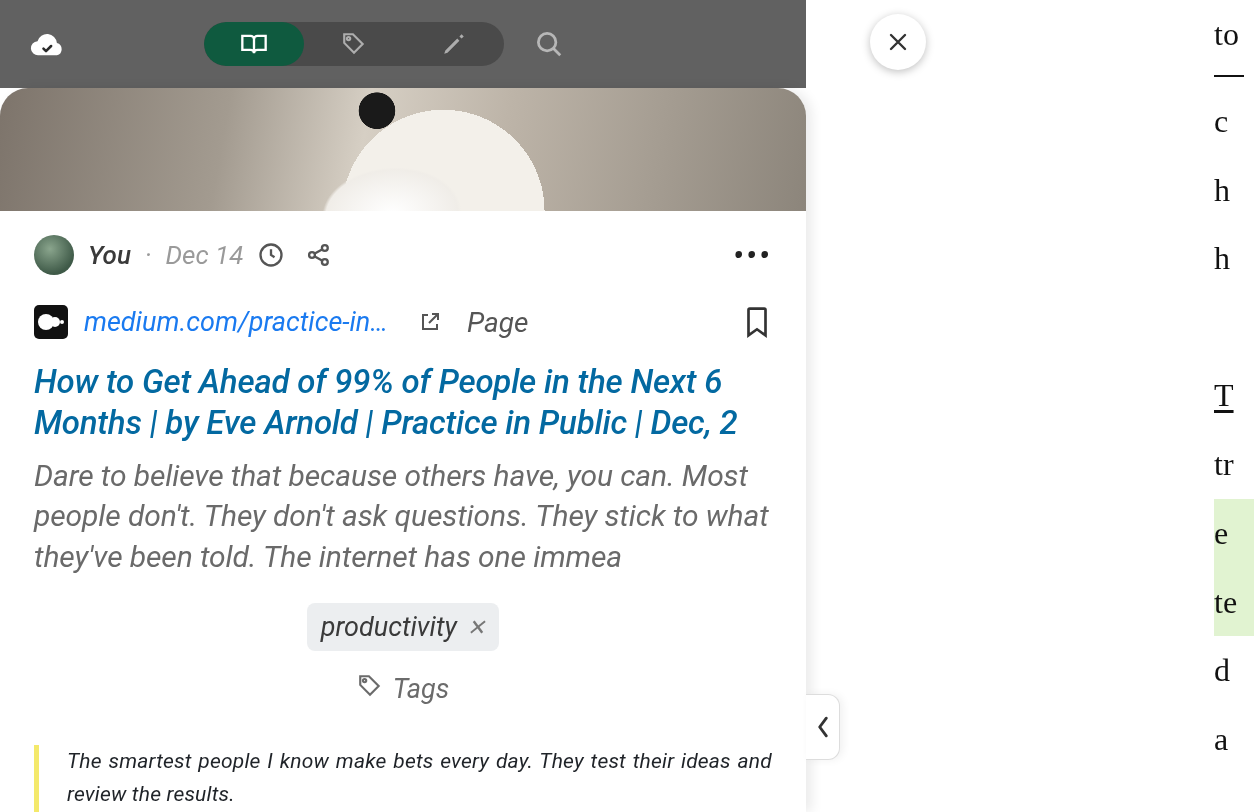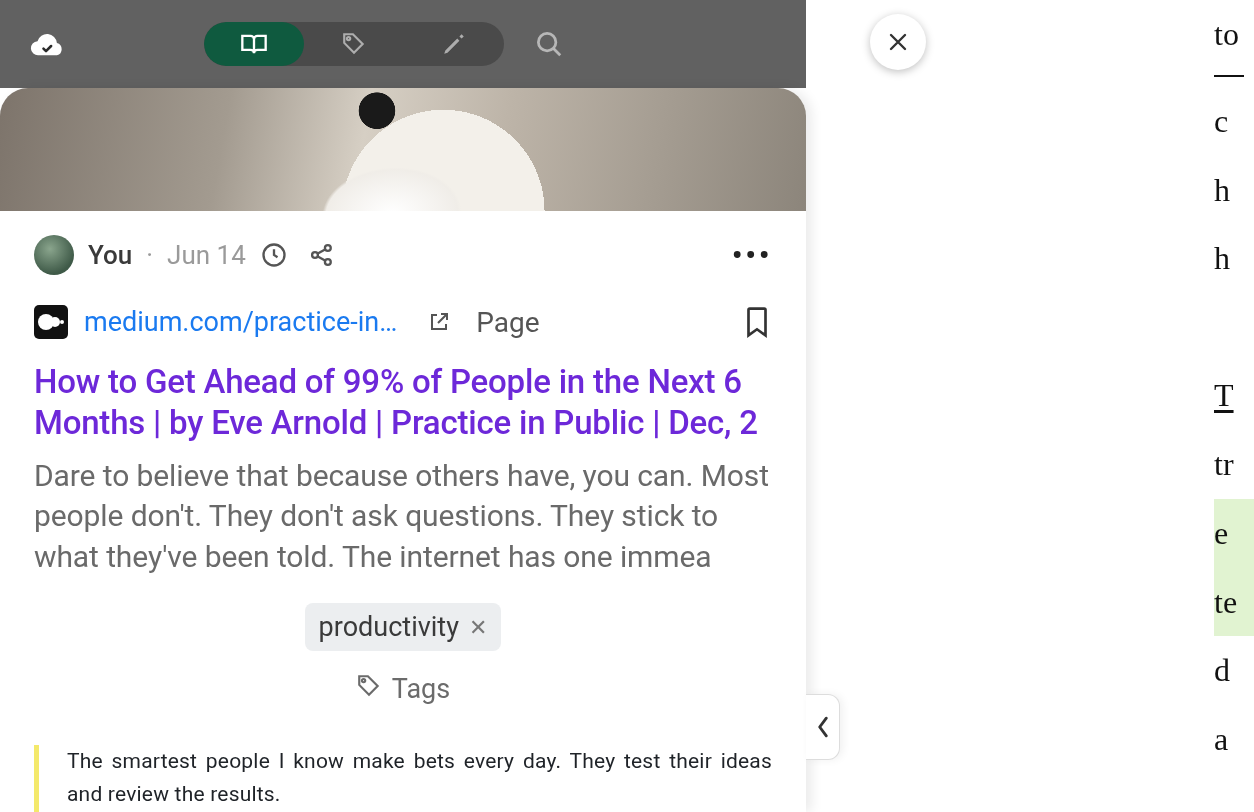--- a/index.html
+++ b/index.html
@@ -13,20 +13,21 @@
   }
 
   
   .left-panel {
     position: absolute;
     left: 0;
     top: 0;
     width: 946px;
     height: 812px;
     background: #ffffff;
+    font-style: italic;
   }
 
   
   .toolbar-strip {
     position: absolute;
     left: 0;
     top: 0;
     width: 806px;
     height: 88px;
     background: rgba(0,0,0,0.62);
@@ -161,21 +162,21 @@
     box-shadow: 9px 0 0 -3px #fff, 16px 0 0 -6px #fff;
     transform: translateX(-5px);
   }
   .source-link { color: #1a7af0; text-decoration:none; max-width: 330px; overflow:hidden; text-overflow:ellipsis; white-space:nowrap; }
   .page-badge { display:flex; align-items:center; gap:25px; color:#555; font-size:28px; margin-left:14px;}
   .bookmark { margin-left:auto; color:#333; }
 
   .title {
     font-size: 33px;
     font-weight: 500;
-    color: #6d28d9;
+    color: #0369a1;
     padding: 22px 34px 0 34px;
     line-height: 1.25;
     letter-spacing: -0.2px;
   }
   .excerpt {
     font-size: 30px;
     color: #6a6a6a;
     padding: 12px 34px 0 34px;
     line-height: 1.35;
     letter-spacing: -0.1px;
@@ -317,21 +318,21 @@
     </span>
   </div>
 
   <div class="card">
     <div class="hero"></div>
 
     <div class="meta-row">
       <div class="avatar"></div>
       <span class="meta-you">You</span>
       <span class="meta-dot">·</span>
-      <span class="meta-date">Jun 14</span>
+      <span class="meta-date">Dec 14</span>
       <span class="meta-icons">
         <span>
           <span>
             <svg width="28" height="28" viewBox="0 0 24 24" fill="none" stroke="currentColor" stroke-width="2">
                 <circle cx="12" cy="12" r="9"></circle>
                 <path d="M12 7v5l3 2"></path>
               </svg>
           </span>
         </span>
         <span>

